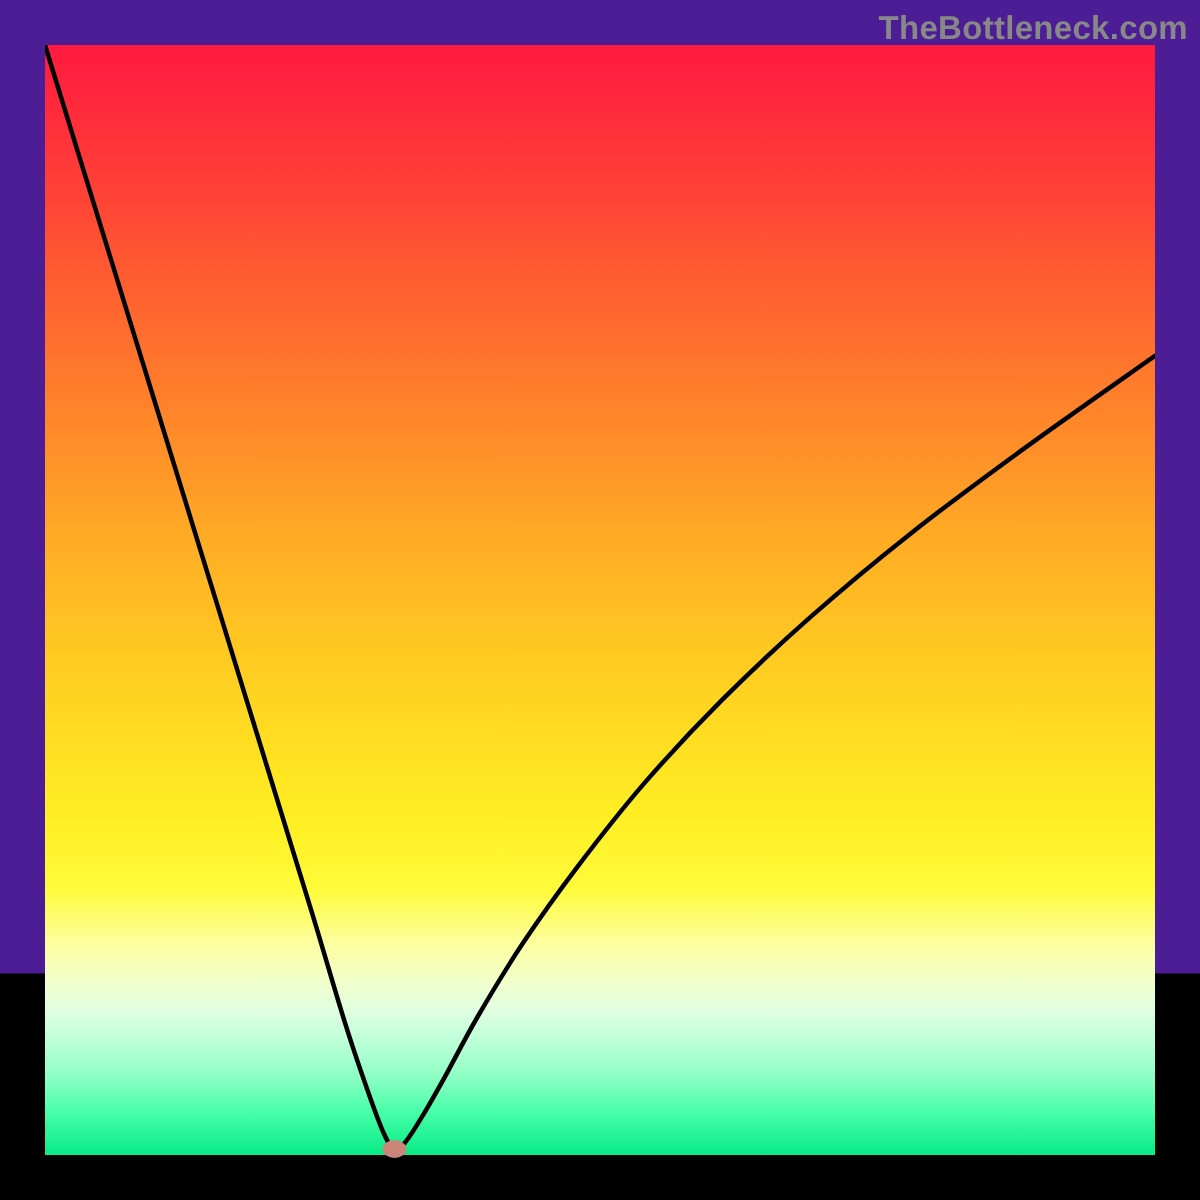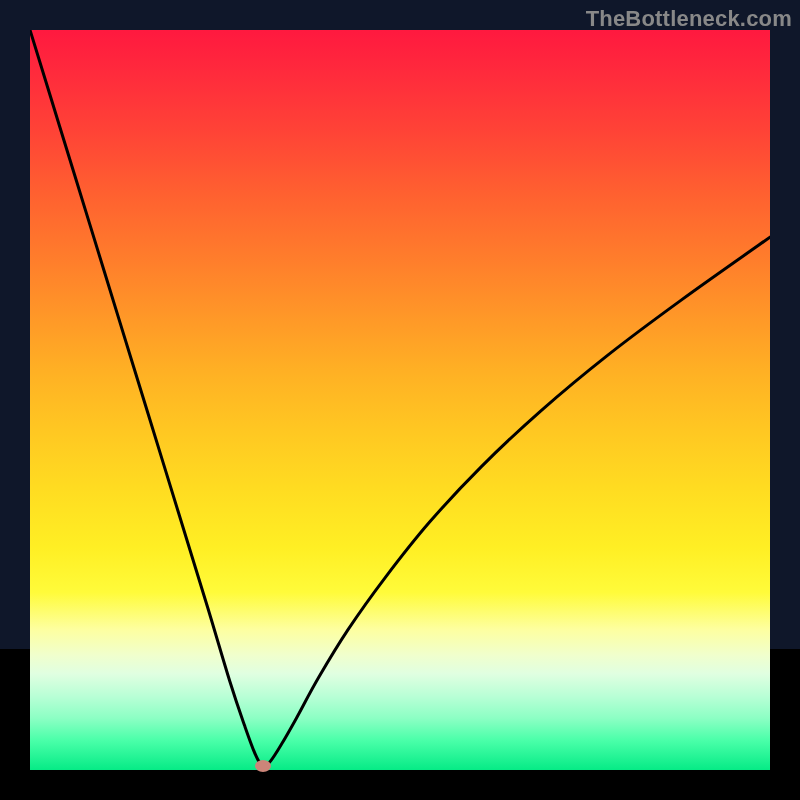--- a/index.html
+++ b/index.html
@@ -8,21 +8,21 @@
     width: 800px;
     height: 800px;
     overflow: hidden;
     font-family: Arial, Helvetica, sans-serif;
     background: #000;
   }
   .frame {
     position: relative;
     width: 800px;
     height: 649px;
-    background: #0f172a;
+    background: #4c1d95;
   }
   .plot-area {
     position: absolute;
     left: 30px;
     top: 30px;
     width: 740px;
     height: 740px;
     background: linear-gradient(to bottom,
       #ff193f 0%,
       #ff2b3c 6%,

